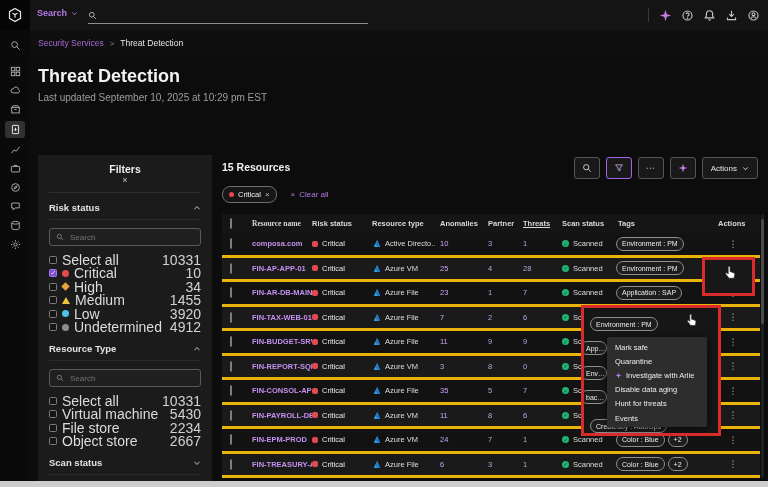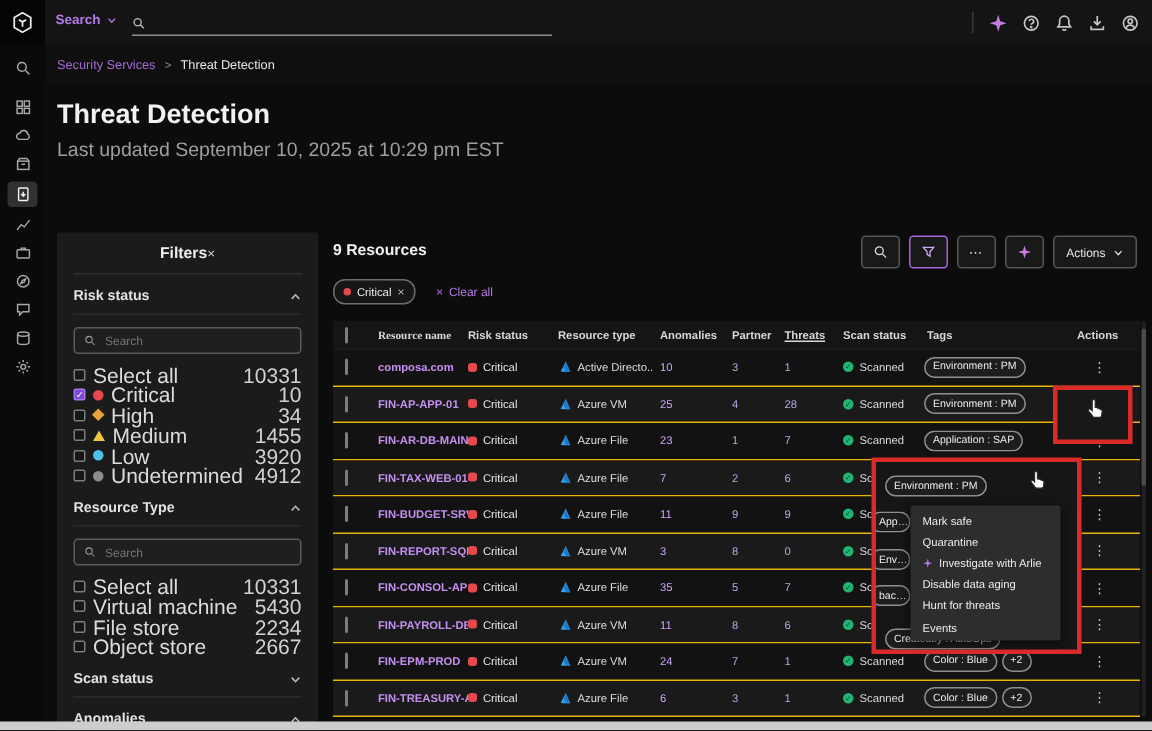--- a/index.html
+++ b/index.html
@@ -27,29 +27,29 @@
   .side-icon:first-child{margin-bottom:7px;}
 
   
   .crumbbar{position:absolute;left:30px;top:30px;width:738px;height:26px;background:#0f0f0f;display:flex;align-items:center;padding-left:8px;box-sizing:border-box;font-size:8.5px;gap:6px;}
   .crumb-parent{color:#a569d6;}
   .crumb-sep{color:#8a8a8a;font-size:8px;}
   .crumb-current{color:#e8e8e8;}
 
   
   .page-title{position:absolute;left:38px;top:66px;font-size:18px;font-weight:bold;color:#f2f2f2;}
-  .page-subtitle{position:absolute;left:38px;top:92px;font-size:13px;color:#9e9e9e;}
+  .page-subtitle{position:absolute;left:38px;top:92px;font-size:10px;color:#9e9e9e;}
   .tabs{position:absolute;left:38px;top:118px;width:722px;height:22px;display:flex;gap:22px;border-bottom:1px solid #262626;box-sizing:border-box;}
   .tab{font-size:9px;color:#cfcfcf;padding:4px 2px 0 2px;position:relative;}
   .tab.active{color:#ffffff;font-weight:bold;}
   .tab.active::after{content:"";position:absolute;left:0;right:0;bottom:0;height:2px;background:#9a63d8;}
 
   
   .filters{position:absolute;left:38px;top:155px;width:174px;height:332px;background:#1b1b1b;box-sizing:border-box;padding:8px 11px;}
-  .filters-head{display:flex;justify-content:center;align-items:center;padding-bottom:7px;border-bottom:1px solid #2e2e2e;}
+  .filters-head{display:flex;justify-content:space-between;align-items:center;padding-bottom:7px;border-bottom:1px solid #2e2e2e;flex-direction:column;}
   .filters-title{font-size:10.5px;font-weight:bold;color:#efefef;}
   .filters-close{font-size:9px;color:#c9c9c9;}
   .fsec-head{display:flex;justify-content:space-between;align-items:center;margin-top:9px;padding-bottom:6px;border-bottom:1px solid #2a2a2a;}
   .fsec-label{font-size:9.5px;font-weight:bold;color:#e2e2e2;}
   .fsec-chev{color:#bdbdbd;}
   .fsec-chev svg{width:8px;height:8px;}
   .fsearch{margin:8px 0 7px 0;height:16px;border:1px solid #5a5a5a;border-radius:3px;display:flex;align-items:center;gap:4px;padding:0 6px;color:#9a9a9a;background:#1f1f1f;}
   .fsearch svg{width:8px;height:8px;}
   .fsearch input{border:none;outline:none;background:transparent;color:#bdbdbd;font-size:8px;width:110px;font-family:"Liberation Sans",sans-serif;}
   .fitem{display:flex;align-items:center;gap:5px;height:13.5px;font-size:14px;color:#dcdcdc;}
@@ -75,21 +75,21 @@
   .tbtn.actions svg{width:7px;height:7px;}
   .chiprow{position:absolute;left:0;top:31px;display:flex;align-items:center;gap:14px;}
   .fchip{display:flex;align-items:center;gap:4px;height:15px;padding:0 6px;border:1px solid #6e6e6e;border-radius:8px;font-size:7.5px;color:#f0f0f0;background:#161616;}
   .fchip .dot{width:5px;height:5px;border-radius:50%;}
   .fchip .x{color:#bbb;font-size:8px;}
   .clearall{display:flex;align-items:center;gap:4px;font-size:8px;color:#b678e6;}
 
   .tgrid{display:grid;grid-template-columns:20px 70px 56px 68px 48px 34px 38px 60px 100px 44px;align-items:center;}
   .thead{position:absolute;left:0;top:59px;width:538px;height:19px;background:#151515;border-bottom:1px solid #2c2c2c;font-size:7.5px;font-weight:bold;color:#d8d8d8;}
   .tbody{position:absolute;left:0;top:78px;width:538px;}
-  .trow{height:24.5px;font-size:7.5px;border-bottom:1px solid #eab308;box-sizing:border-box;}
+  .trow{height:24.5px;font-size:7.5px;border-bottom:3px solid #eab308;box-sizing:border-box;}
   .trow:nth-child(even){background:#1a1a1a;}
   .trow:nth-child(odd){background:#121212;}
   .c-cb{padding-left:8px;}
   .c-name{padding-left:10px;color:#c490f0;font-weight:bold;overflow:hidden;white-space:nowrap;}
   .c-risk{display:flex;align-items:center;gap:4px;color:#e9e9e9;}
   .c-risk .rdot{width:6px;height:6px;border-radius:2px;flex:none;}
   .c-type{padding-left:4px;display:flex;align-items:center;gap:4px;color:#dedede;overflow:hidden;white-space:nowrap;}
   .c-type svg{width:9px;height:9px;flex:none;}
   .c-num1{padding-left:4px;color:#cda4f7;}
   .c-num2{padding-left:4px;color:#b7a6e3;}
@@ -358,21 +358,21 @@
           <span class="fsec-chev">
             <svg viewBox="0 0 16 16" fill="none" stroke="currentColor" stroke-width="1.4">
               <path d="M3 10.5 8 5l5 5.5" stroke-width="2"></path>
             </svg>
           </span>
         </div>
       </div>
   </section>
 
   <section class="tablearea">
-    <div class="ta-title">9 Resources</div>
+    <div class="ta-title">15 Resources</div>
     <div class="toolbar" id="toolbar">
         <div class="tbtn">
           <svg viewBox="0 0 16 16" fill="none" stroke="currentColor" stroke-width="1.4">
             <circle cx="6.7" cy="6.7" r="4.2"></circle>
             <path d="M10 10l4 4"></path>
           </svg>
         </div>
         <div class="tbtn active">
           <svg viewBox="0 0 16 16" fill="none" stroke="currentColor" stroke-width="1.4">
             <path d="M2.5 3h11L9.6 7.8v4.7l-3.2-2V7.8Z"></path>

